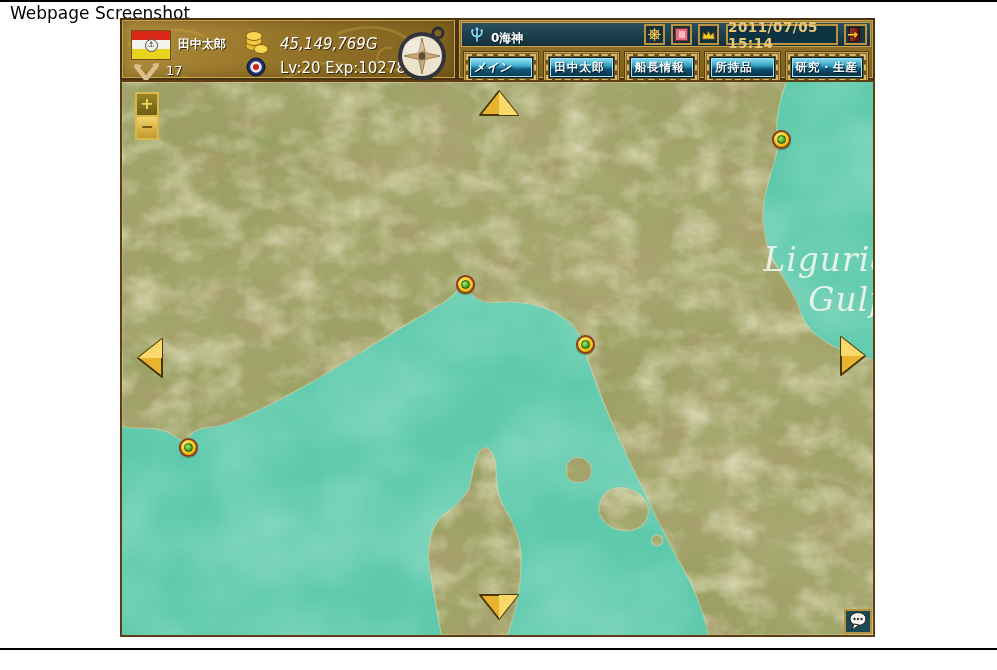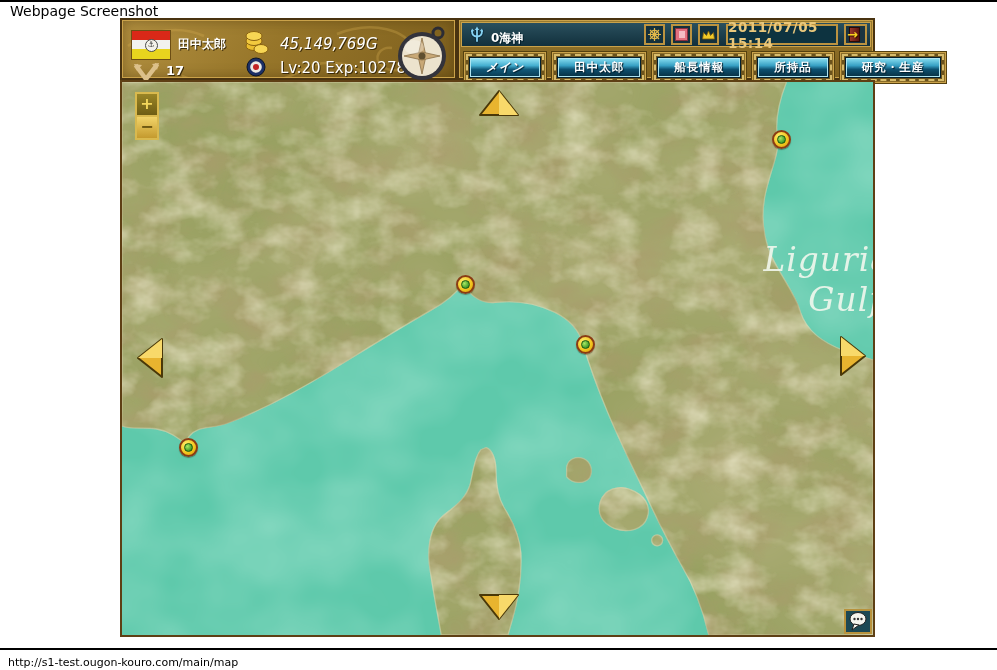--- a/index.html
+++ b/index.html
@@ -1,40 +1,40 @@
 <!DOCTYPE html>
 <html style="--header-gold: #9a7c30; --frame-brown: #493310; --gold-border: #c9a24a; --navy-panel: #16323e; --button-blue-top: #6fd2ea; --button-blue-bottom: #0a3850; --date-text-color: #e9c87c; --sea: #5ec9ab; --land: #99a162; --marker-gold: #f5d33c; --marker-green: #3f9b2c; --arrow-gold: #f2c53e;"><head>
 <meta charset="utf-8">
 <style>
   * { margin:0; padding:0; box-sizing:border-box; }
   body { background:#fff; font-family:"DejaVu Sans", sans-serif; width:997px; height:670px; }
   .screen { position:relative; width:997px; height:670px; overflow:hidden; background:#fff; }
   .top-line { position:absolute; left:0; top:0; width:100%; height:2px; background:#000; }
   .bottom-line { position:absolute; left:0; top:648px; width:100%; height:2px; background:#000; }
-  .browser-label { position:absolute; left:10px; top:3px; font-size:14px; color:#000; }
+  .browser-label { position:absolute; left:10px; top:3px; font-size:17px; color:#000; }
   .url-text { position:absolute; left:8px; top:656px; font-size:11px; color:#000; }
 
   .game { position:absolute; left:120px; top:18px; width:755px; }
   .header { display:flex; height:62px; }
 
   
   .panel-left { position:relative; width:337px; height:62px;
     background:linear-gradient(125deg,#b29040 0%, #97762a 45%, #7d5f1d 100%);
     border:2px solid #493310;
     box-shadow: inset 0 0 0 1px #caa24a, inset 0 0 14px rgba(60,40,5,.45); }
   .swirls { position:absolute; inset:0; }
   .flag { position:absolute; left:9px; top:10px; width:40px; height:30px; border:1px solid #6d4e14;
     background:linear-gradient(180deg,#da2818 0 33%, #f2f2ee 33% 66%, #e8d41e 66% 100%);
     display:flex; align-items:center; justify-content:center; }
   .flag-emblem { width:13px; height:13px; border-radius:50%; background:#f4f2ea; border:1.5px solid #4a4a4a;
     display:flex; align-items:center; justify-content:center; font-size:8px; color:#333; line-height:1; }
   .player-name { position:absolute; left:56px; top:16px; color:#fff; font-size:12px; font-weight:bold;
     text-shadow:1px 1px 0 #3a2a08; }
   .anchor-glyph { position:absolute; left:11px; top:43px; }
-  .port-level { position:absolute; left:44px; top:43px; color:#fff; font-size:13px; font-weight:bold; text-shadow:1px 1px 0 #3a2a08; }
+  .port-level { position:absolute; left:44px; top:43px; color:#fff; font-size:13px; font-weight:normal; text-shadow:1px 1px 0 #3a2a08; }
   .coins-icon { position:absolute; left:122px; top:8px; }
   .gold-amount { position:absolute; left:158px; top:15px; color:#fff; font-size:15px; text-shadow:1px 1px 0 #3a2a08;font-style:italic; }
   .cockade-icon { position:absolute; left:124px; top:37px; }
   .level-exp { position:absolute; left:158px; top:39px; color:#fff; font-size:15px; text-shadow:1px 1px 0 #3a2a08; }
   .watch { position:absolute; right:5px; top:2px; }
 
   
   .panel-right { position:relative; width:418px; height:62px;
     background:linear-gradient(180deg,#9a7c30,#7d5f1d);
     border:2px solid #493310; box-shadow: inset 0 0 0 1px #caa24a; }
@@ -57,21 +57,21 @@
     background:linear-gradient(90deg,#9a3828,#5a1410); border:1px solid #2a0a06; }
   .door-arrow { position:absolute; left:1px; top:1px; color:#f8d020; font-size:13px; font-weight:bold;
     text-shadow:1px 1px 0 #3a1004; }
   .nav-row { display:flex; padding:4px 2px 0 2px; }
   .nav-cell { flex:1; margin:0 2px; background:#8a6c28; border:1px solid #54400f;
     box-shadow: inset 0 0 0 1px #caa24a; padding:2px; }
   .nav-frame { border:2px dashed #d8bc6c; background:#6b521c; padding:1px; }
   .nav-btn { display:block; width:100%;
     background:linear-gradient(180deg,#8ae0f2 0%, #37a0c4 40%, #0d5070 60%, #083042 100%);
     border:1px solid #04202e; box-shadow: inset 0 0 0 1px #aee4f0;
-    color:#fff; font-size:11.5px; font-weight:bold; text-align:left; padding:2px 16px;
+    color:#fff; font-size:11.5px; font-weight:bold; text-align:left; padding:2px 4px;
     letter-spacing:1px; text-shadow:1px 1px 1px #021a26; cursor:pointer; white-space:nowrap;
     font-family:Liberation Serif, serif; }
   .nav-btn.active { font-style:italic;
     background:linear-gradient(180deg,#9ae8f8 0%, #44aed0 40%, #11597a 60%, #0a3a50 100%); }
 
   
   .map { position:relative; width:755px; height:557px; border:2px solid #5e3f14;
     background:var(--sea, #5ec9ab); overflow:hidden; cursor:pointer; }
   .terrain { position:absolute; inset:0; width:100%; height:100%; display:block; }
 
@@ -323,14 +323,13 @@
           <polygon points="6,13 4,19 11,14" fill="#f4f4ee" stroke="#222" stroke-width="1"></polygon>
           <circle cx="6.5" cy="8" r="1.2" fill="#333"></circle>
           <circle cx="10" cy="8" r="1.2" fill="#333"></circle>
           <circle cx="13.5" cy="8" r="1.2" fill="#333"></circle>
         </svg>
       </div>
     </div>
   </div>
 
   <div class="bottom-line"></div>
-  <div class="url-text">http://s1-test.ougon-kouro.com/main/map</div>
 </div>
 
 </body></html>

